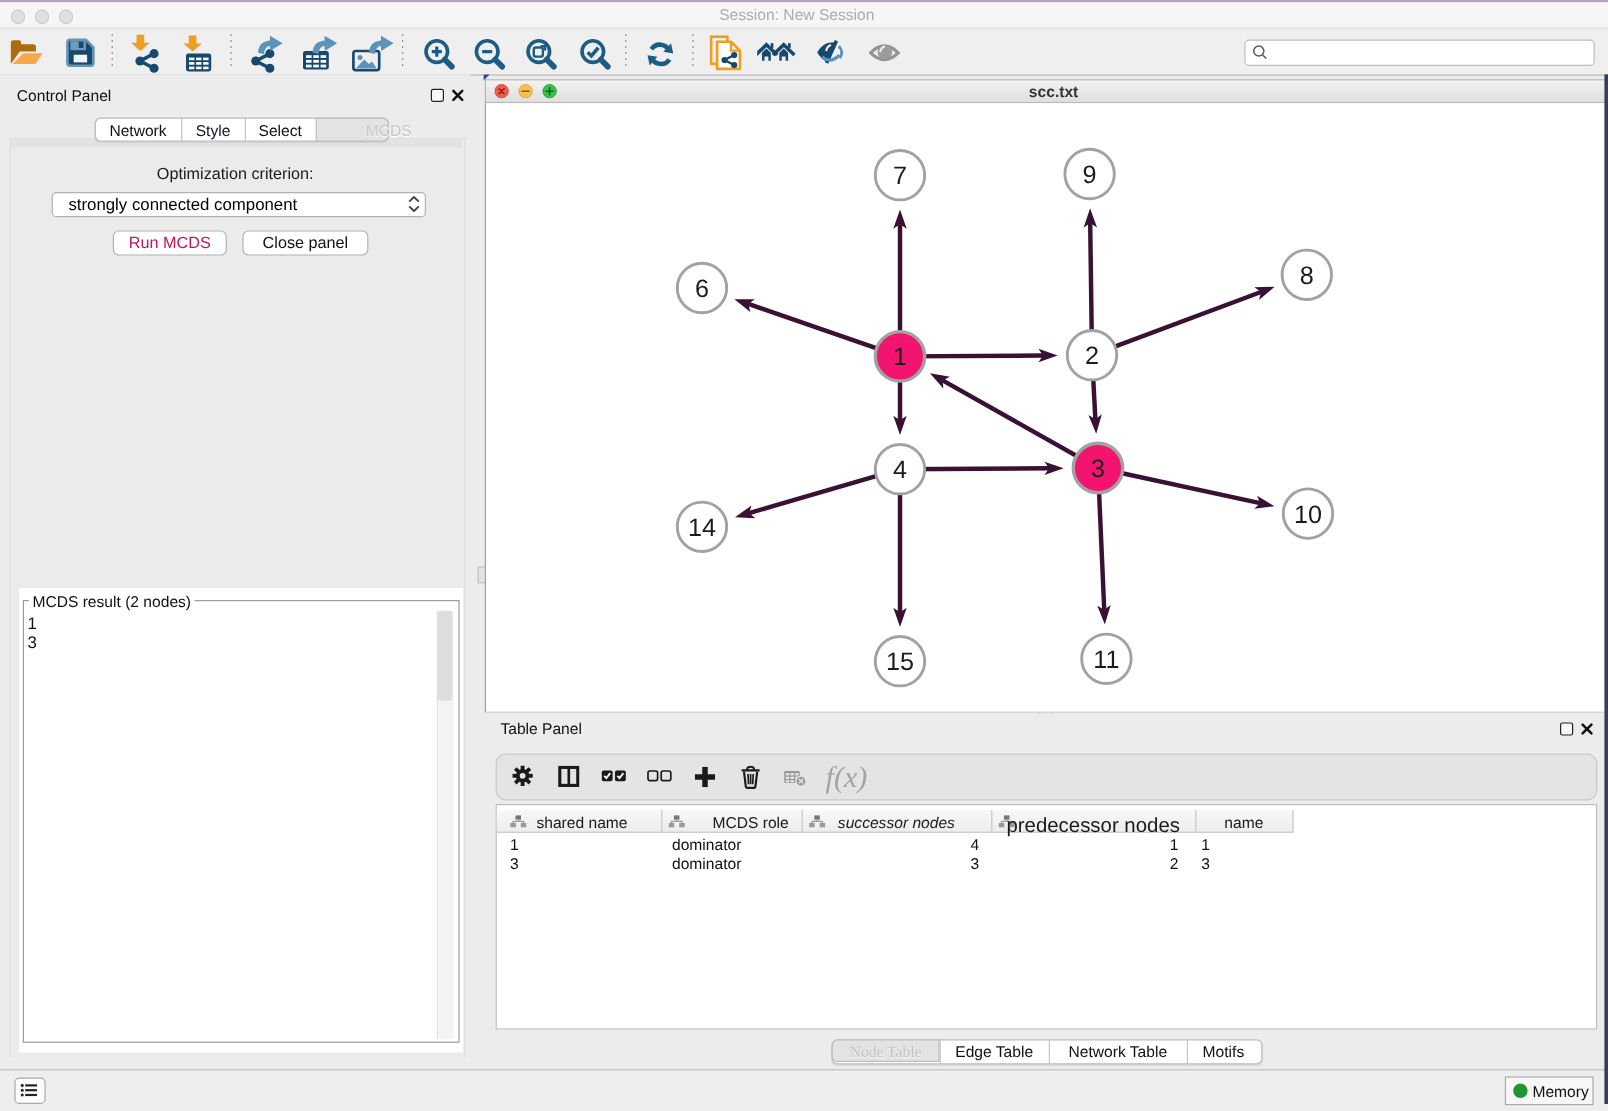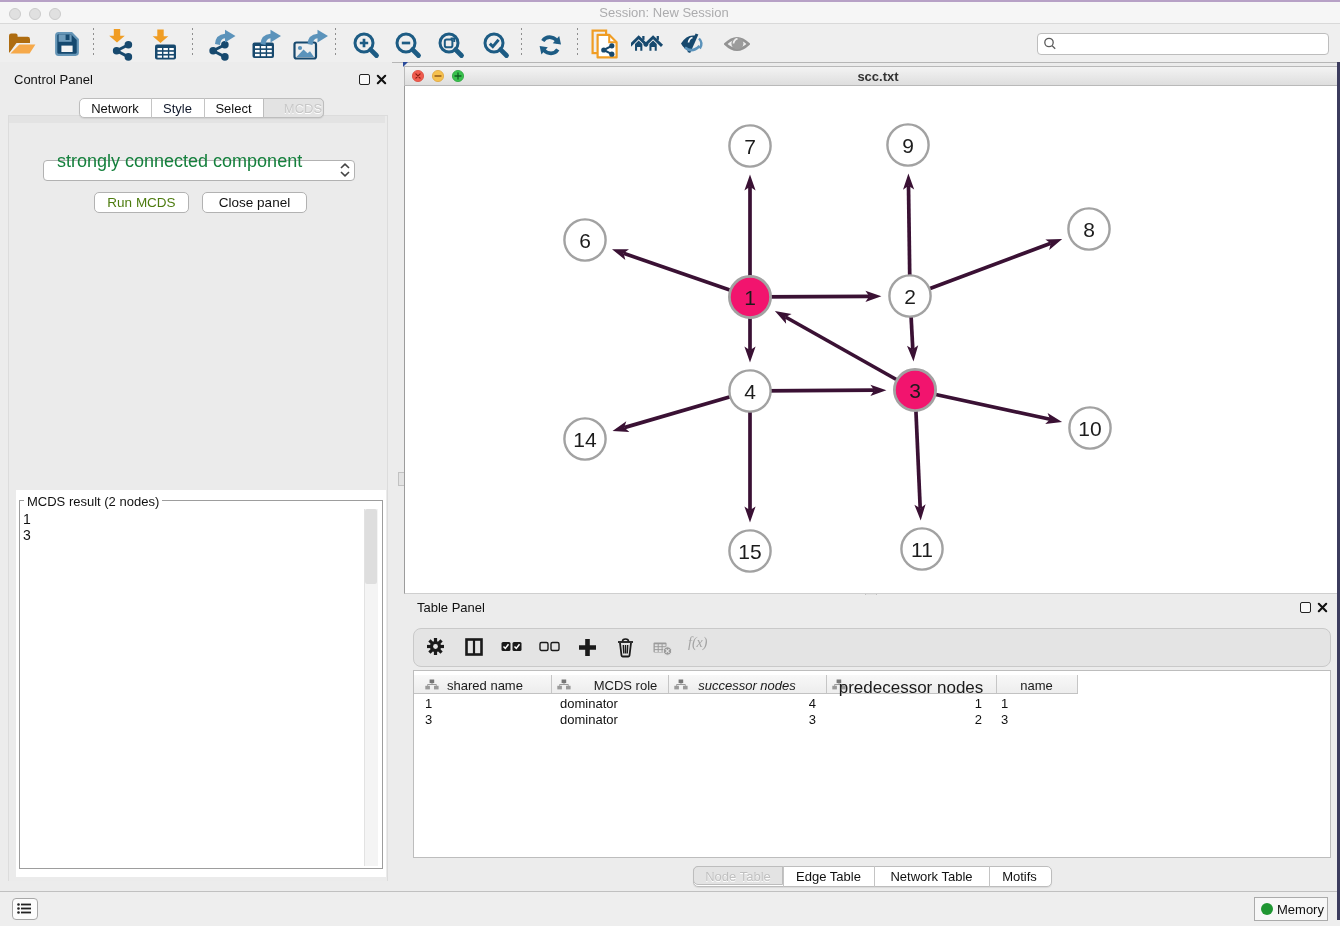--- a/index.html
+++ b/index.html
@@ -161,29 +161,30 @@
   <div class="abs" style="left:8px;top:115px;width:378px;height:765px;background:#ebebeb;border:1px solid #dcdcdc;border-bottom:none;"></div>
   <div class="abs" style="left:9px;top:116px;width:376px;height:7px;background:#e3e3e3;"></div>
 
   <div class="abs" style="left:79px;top:98px;width:243px;height:18px;background:#fff;border:1px solid #bdbdbd;border-radius:5px;box-shadow:0 1px 1px rgba(0,0,0,0.08);"></div>
   <div class="abs" style="left:263px;top:98px;width:59px;height:18px;background:#e3e3e3;border:1px solid #bdbdbd;border-radius:0 5px 5px 0;"></div>
   <div class="abs" style="left:151px;top:98px;width:1px;height:20px;background:#c4c4c4;"></div>
   <div class="abs" style="left:204px;top:98px;width:1px;height:20px;background:#c4c4c4;"></div>
   <div class="abs" style="left:79px;top:101px;width:72px;text-align:center;font-size:13px;color:#111;">Network</div>
   <div class="abs" style="left:151px;top:101px;width:53px;text-align:center;font-size:13px;color:#0f172a;">Style</div>
   <div class="abs" style="left:204px;top:101px;width:59px;text-align:center;font-size:13px;color:#111;">Select</div>
-  <div class="abs" style="left:263px;top:101px;width:80px;text-align:center;font-size:13px;color:#c7c7c7;text-shadow:0 1px 0 #fff;">MCDS</div>
-
+  <div class="abs" style="left:263px;top:101px;width:80px;text-align:right;font-size:13px;color:#c7c7c7;text-shadow:0 1px 0 #fff;">MCDS</div>
+
+  <div class="abs" style="left:0;top:137px;width:392px;text-align:center;font-size:13.5px;color:#1a1a1a;">Optimization criterion:</div>
   <div class="abs" style="left:43px;top:160px;width:310px;height:19px;background:#fff;border:1px solid #b2b2b2;border-radius:4px;"></div>
-  <div class="abs" style="left:57px;top:151px;font-size:18px;color:#15803d;">strongly connected component</div>
+  <div class="abs" style="left:57px;top:162px;font-size:14px;color:#000000;">strongly connected component</div>
   <svg class="abs" style="left:338px;top:162px;" width="14" height="16" viewBox="0 0 14 16">
     <path d="M3 6 L7 2.2 L11 6" fill="none" stroke="#444" stroke-width="1.6" stroke-linejoin="round"></path>
     <path d="M3 10 L7 13.8 L11 10" fill="none" stroke="#444" stroke-width="1.6" stroke-linejoin="round"></path>
   </svg>
-  <div class="abs" style="left:94px;top:192px;width:93px;height:19px;background:#fff;border:1px solid #b2b2b2;border-radius:5px;text-align:center;font-size:13.5px;color:#4d7c0f;line-height:19px;">Run MCDS</div>
+  <div class="abs" style="left:94px;top:192px;width:93px;height:19px;background:#fff;border:1px solid #b2b2b2;border-radius:5px;text-align:center;font-size:13.5px;color:#be185d;line-height:19px;">Run MCDS</div>
   <div class="abs" style="left:202px;top:192px;width:103px;height:19px;background:#fff;border:1px solid #b2b2b2;border-radius:5px;text-align:center;font-size:13.5px;color:#111;line-height:19px;">Close panel</div>
 
   <div class="abs" style="left:16px;top:490px;width:370px;height:387px;background:#fff;"></div>
   <div class="abs" style="left:19px;top:500px;width:362px;height:367px;border:1px solid #9d9d9d;background:#fff;"></div>
   <div class="abs" style="left:24px;top:494px;background:#fff;padding:0 3px;font-size:13px;color:#111;">MCDS result (2 nodes)</div>
   <div class="abs" style="left:23px;top:511px;font-size:14px;color:#111;">1</div>
   <div class="abs" style="left:23px;top:527px;font-size:14px;color:#111;">3</div>
   <div class="abs" style="left:364px;top:509px;width:13px;height:357px;background:#f4f4f4;border-left:1px solid #e2e2e2;"></div>
   <div class="abs" style="left:365px;top:509px;width:12px;height:75px;background:#dedede;border-radius:2px;"></div>
 
@@ -312,21 +313,21 @@
         <rect x="1.8" y="10.1" width="2.9" height="1.9" fill="#e4e4e4"></rect>
         <rect x="5.7" y="4.3" width="2.9" height="1.9" fill="#e4e4e4"></rect>
         <rect x="5.7" y="7.199999999999999" width="2.9" height="1.9" fill="#e4e4e4"></rect>
         <rect x="5.7" y="10.1" width="2.9" height="1.9" fill="#e4e4e4"></rect>
         <rect x="9.6" y="4.3" width="2.9" height="1.9" fill="#e4e4e4"></rect>
         <rect x="9.6" y="7.199999999999999" width="2.9" height="1.9" fill="#e4e4e4"></rect>
         <rect x="9.6" y="10.1" width="2.9" height="1.9" fill="#e4e4e4"></rect>
         <circle cx="14.5" cy="11" r="4.2" fill="#9b9b9b" stroke="#e4e4e4" stroke-width="1"></circle>
         <path d="M12.7 9.2 L16.3 12.8 M16.3 9.2 L12.7 12.8" stroke="#e4e4e4" stroke-width="1.2"></path>
       </svg>
-  <div class="abs" style="left:688px;top:635px;width:40px;font-family:'Liberation Serif',serif;font-style:italic;font-size:14px;color:#a3a3a3;">f(x)</div>
+  <div class="abs" style="left:688px;top:635px;width:40px;font-family:'Liberation Serif',serif;font-style:italic;font-size:25px;color:#a3a3a3;">f(x)</div>
   </div>
 
   <div class="abs" style="left:413px;top:670px;width:918px;height:188px;background:#fff;border:1px solid #bdbdbd;box-sizing:border-box;"></div>
   <div id="table-content">
   <div class="abs" style="left:414px;top:675px;width:664px;height:18px;background:linear-gradient(#f8f8f8,#ededed);border-bottom:1px solid #c2c2c2;"></div>
   <div class="abs" style="left:551px;top:675px;width:1px;height:18px;background:#c6c6c6;"></div>
   <div class="abs" style="left:668px;top:675px;width:1px;height:18px;background:#c6c6c6;"></div>
   <div class="abs" style="left:826px;top:675px;width:1px;height:18px;background:#c6c6c6;"></div>
   <div class="abs" style="left:996px;top:675px;width:1px;height:18px;background:#c6c6c6;"></div>
   <div class="abs" style="left:1077px;top:675px;width:1px;height:18px;background:#c6c6c6;"></div>
@@ -369,21 +370,21 @@
   <div class="abs" style="left:700px;top:712px;width:116px;text-align:right;font-size:13px;color:#111;">3</div>
   <div class="abs" style="left:860px;top:712px;width:122px;text-align:right;font-size:13px;color:#111;">2</div>
   <div class="abs" style="left:1001px;top:712px;font-size:13px;color:#111;">3</div>
   </div>
 
   <div class="abs" style="left:693px;top:866px;width:357px;height:19px;background:#fff;border:1px solid #bdbdbd;border-radius:5px;box-shadow:0 1px 1px rgba(0,0,0,0.08);"></div>
   <div class="abs" style="left:693px;top:866px;width:90px;height:19px;background:#e3e3e3;border:1px solid #bdbdbd;border-radius:5px 0 0 5px;box-sizing:border-box;"></div>
   <div class="abs" style="left:783px;top:866px;width:1px;height:21px;background:#c4c4c4;"></div>
   <div class="abs" style="left:874px;top:866px;width:1px;height:21px;background:#c4c4c4;"></div>
   <div class="abs" style="left:989px;top:866px;width:1px;height:21px;background:#c4c4c4;"></div>
-  <div class="abs" style="left:693px;top:869px;width:90px;text-align:center;font-size:13px;color:#c0c0c0;text-shadow:0 1px 0 #fff;">Node Table</div>
+  <div class="abs" style="left:693px;top:869px;width:90px;text-align:center;font-size:13px;color:#c0c0c0;text-shadow:0 1px 0 #fff;font-family:Liberation Serif, serif;">Node Table</div>
   <div class="abs" style="left:783px;top:869px;width:91px;text-align:center;font-size:13px;color:#111;">Edge Table</div>
   <div class="abs" style="left:874px;top:869px;width:115px;text-align:center;font-size:13px;color:#111;">Network Table</div>
   <div class="abs" style="left:989px;top:869px;width:61px;text-align:center;font-size:13px;color:#111;">Motifs</div>
 
   <div class="abs" style="left:0;top:891px;width:1340px;height:35px;background:#eeeeee;border-top:1px solid #c0c0c0;box-sizing:border-box;"></div>
   <div class="abs" style="left:12px;top:898px;width:24px;height:20px;background:#fcfcfc;border:1px solid #a8a8a8;border-radius:4px;"></div>
   <svg class="abs" style="left:17px;top:903px;" width="14" height="11" viewBox="0 0 14 11">
     <circle cx="1.5" cy="1.5" r="1.3" fill="#222"></circle>
       <rect x="4" y="0.6" width="10" height="1.8" fill="#222"></rect>
     <circle cx="1.5" cy="5.5" r="1.3" fill="#222"></circle>

